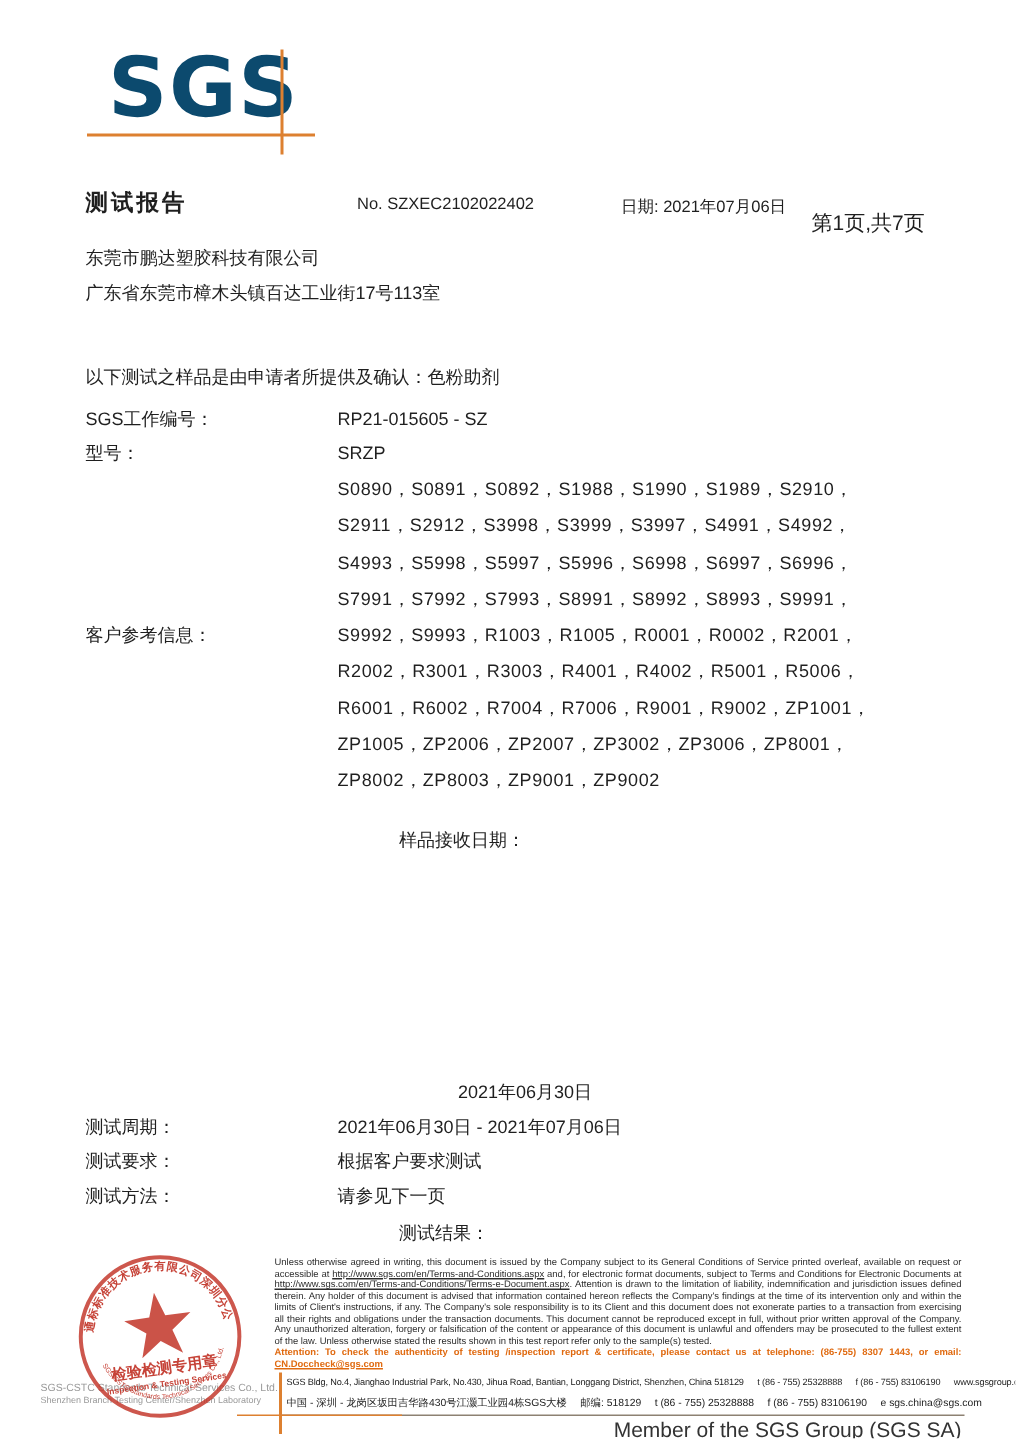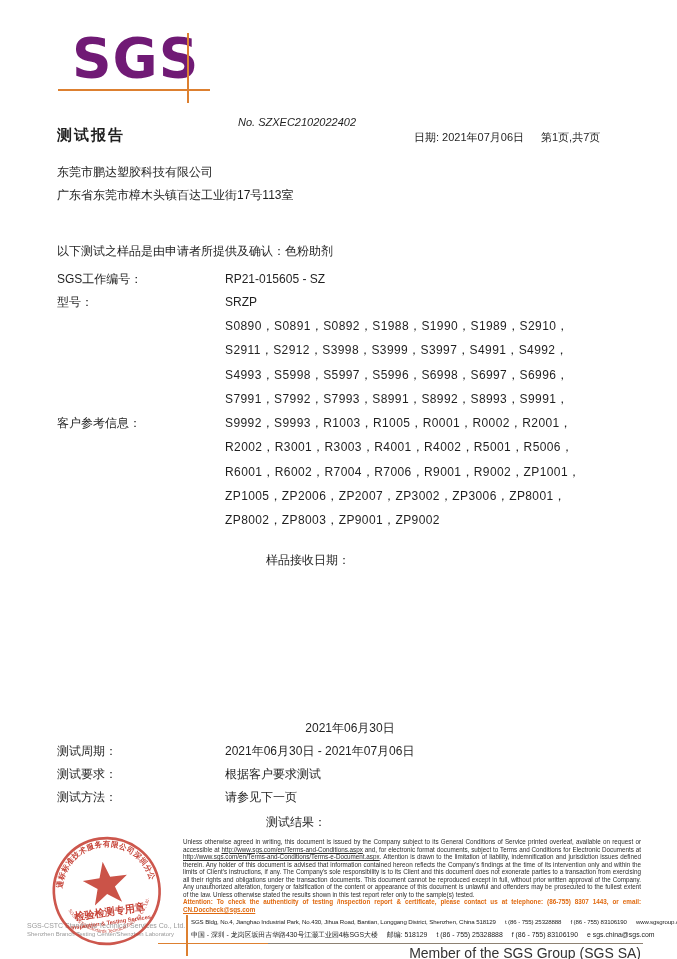--- a/index.html
+++ b/index.html
@@ -5,30 +5,30 @@
   * { margin:0; padding:0; box-sizing:border-box; }
   html,body { background:#ffffff; }
   .page {
     position:relative; width:677px; height:959px; background:#ffffff;
     font-family:"Liberation Sans","DejaVu Sans",sans-serif; color:#1f1f1f;
     overflow:hidden; margin:0 auto;
   }
   
   .logo-text {
     position:absolute; left:72px; top:31px; font-size:55px; font-weight:bold;
-    color:#701a75; letter-spacing:1px; line-height:1;
+    color:#0c4a6e; letter-spacing:1px; line-height:1;
     font-family:"DejaVu Sans","Liberation Sans",sans-serif;
   }
   .logo-hline { position:absolute; left:58px; top:89px; width:152px; height:2px; background:#dd8030; }
   .logo-vline { position:absolute; left:187px; top:33px; width:2px; height:70px; background:#dd8030; }
   
   .hdr-title { position:absolute; left:57px; top:126px; font-size:15px; font-weight:bold; letter-spacing:2px; }
-  .hdr-no    { position:absolute; left:238px; top:116px; font-size:11px;font-style:italic; }
+  .hdr-no    { position:absolute; left:238px; top:130px; font-size:11px; }
   .hdr-date  { position:absolute; left:414px; top:130px; font-size:11px; }
-  .hdr-page  { position:absolute; left:541px; top:130px; font-size:11px; }
+  .hdr-page  { position:absolute; left:541px; top:140px; font-size:14px; }
   .applicant { position:absolute; left:57px; top:161px; font-size:12px; line-height:23px; }
   
   .fields { position:absolute; left:57px; top:243px; width:586px; font-size:12px; }
   .intro  { line-height:16px; margin-bottom:9px; }
   .frow   { display:flex; align-items:center; }
   .frow .lbl { width:168px; flex:0 0 168px; line-height:23px; }
   .frow .val { flex:1; line-height:23px; }
   .frow.refs .val { line-height:24.3px; letter-spacing:0.4px; }
   .frow.gap-top { margin-top:16px;flex-direction:column; }
   .frow.gap-sm  { margin-top:2px;flex-direction:column; }

